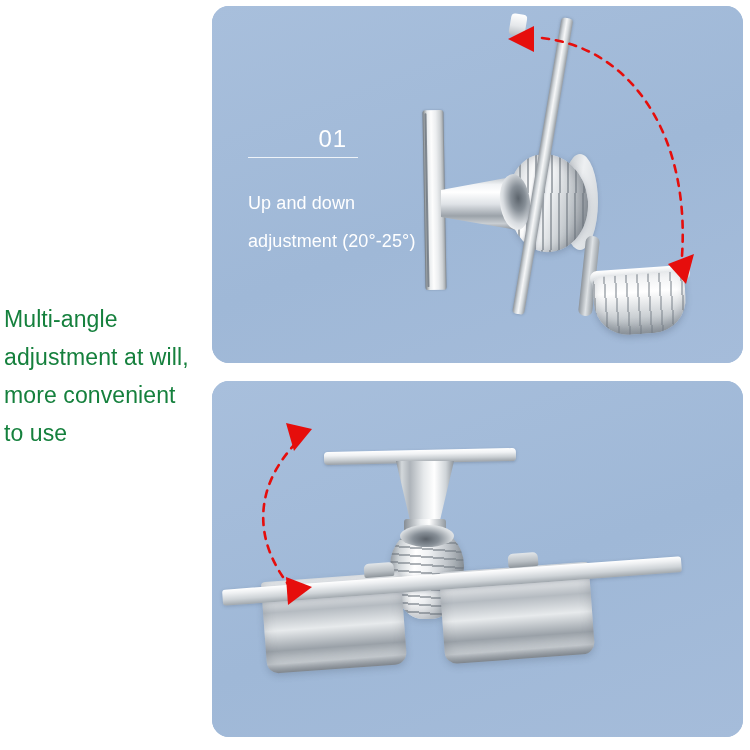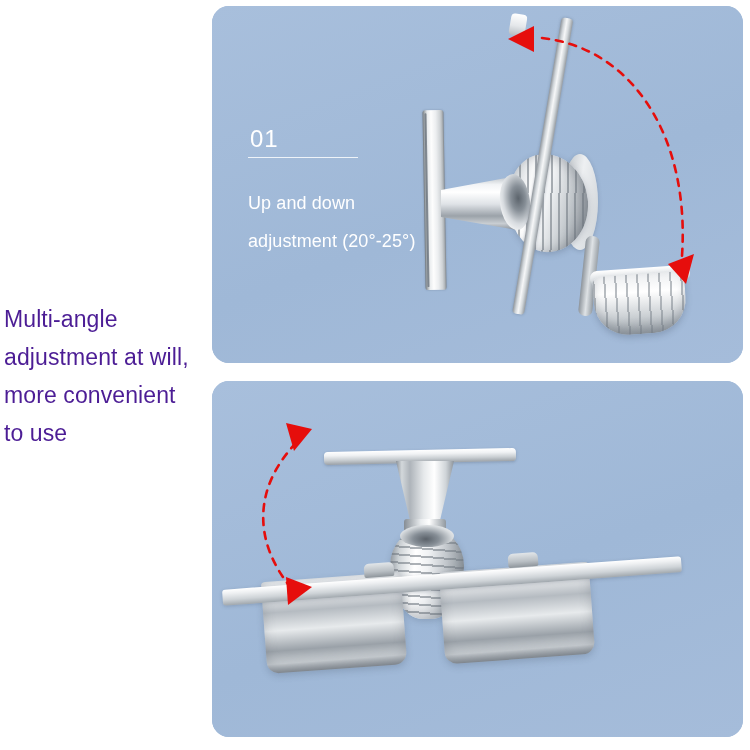--- a/index.html
+++ b/index.html
@@ -19,21 +19,21 @@
     height: 750px;
     background: #ffffff;
   }
 
   
   .headline {
     position: absolute;
     left: 4px;
     top: 300px;
     width: 215px;
-    color: #4c1d95;
+    color: #15803d;
     font-size: 23px;
     line-height: 38px;
     letter-spacing: 0.1px;
     white-space: pre-wrap;
   }
 
   
   .panel {
     position: absolute;
     background: #a2bad9;
@@ -63,20 +63,21 @@
   
   .caption {
     position: absolute;
     color: #ffffff;
   }
   .caption .step-num {
     font-size: 24px;
     line-height: 30px;
     letter-spacing: 1px;
     padding-left: 2px;
+    text-align: center;
   }
   .caption .rule {
     width: 110px;
     height: 1px;
     background: rgba(255,255,255,0.82);
     margin-top: 3px;
   }
   .caption .cap-text {
     margin-top: 26px;
     font-size: 18px;

